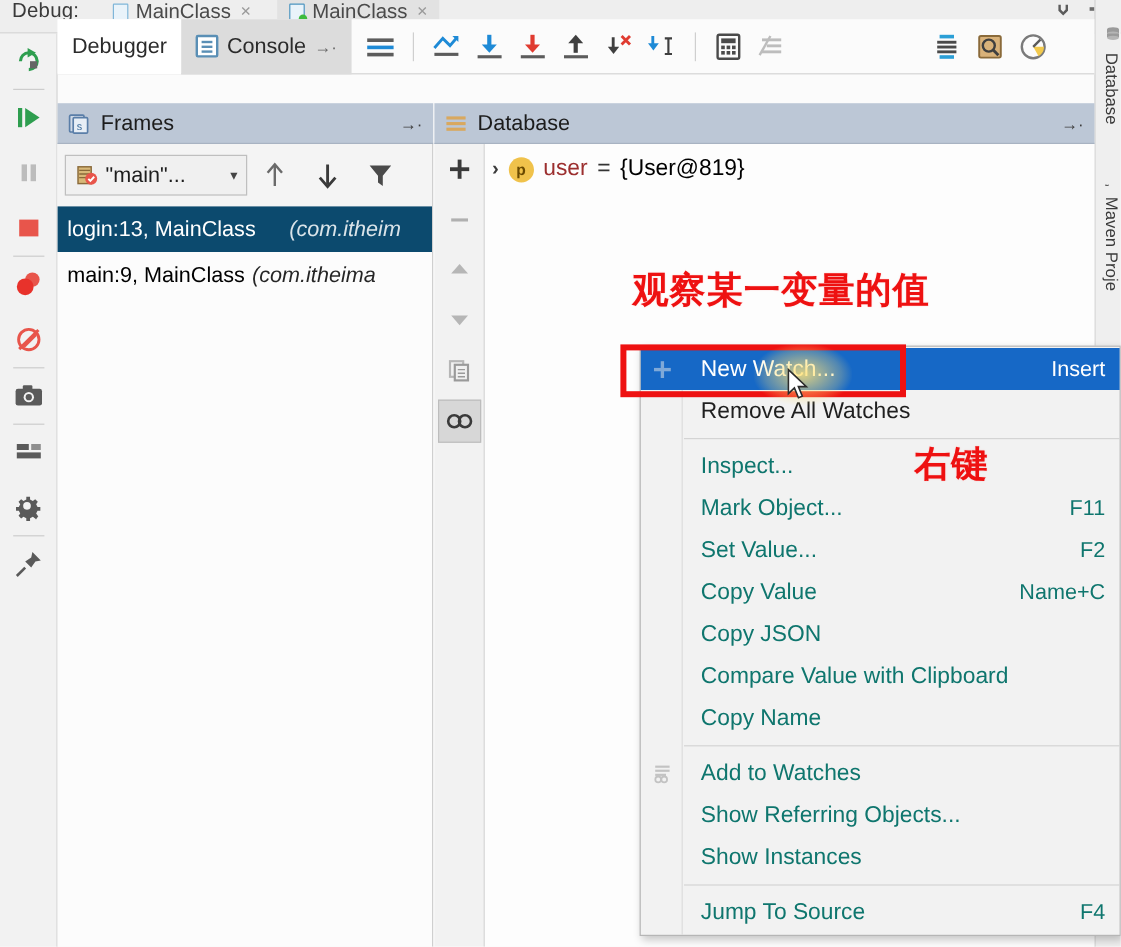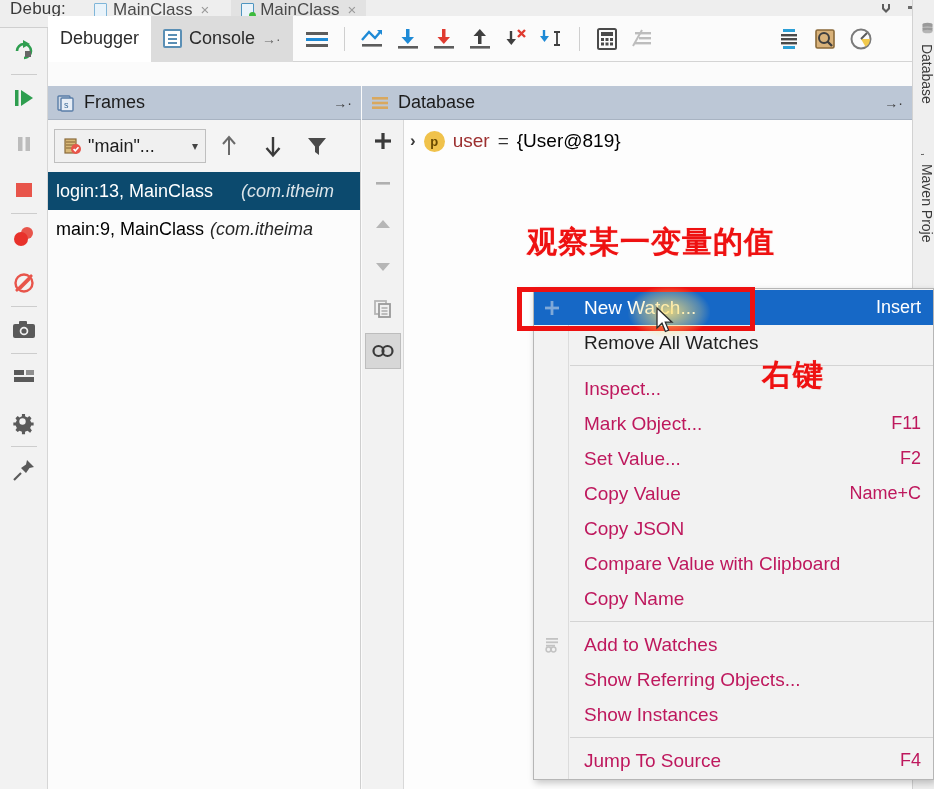--- a/index.html
+++ b/index.html
@@ -155,21 +155,21 @@
     background: #f2f2f2; border: 1px solid #b6b6b6;
     box-shadow: 2px 3px 7px rgba(0,0,0,.22);
     padding: 1px 0; z-index: 40;
   }
   .ctx-gutter {
     position: absolute; left: 0; top: 0; bottom: 0; width: 35px;
     border-right: 1px solid #dcdcdc;
   }
   .mi {
     position: relative; height: 35px; display: flex; align-items: center;
-    font-size: 19px; color: #be185d; padding-left: 50px; z-index: 2;
+    font-size: 19px; color: #0f766e; padding-left: 50px; z-index: 2;
   }
   .mi.enabled { color: #1f1f1f; }
   .mi.hl { background: #1668c6; color: #fff; }
   .mi .mico {
     position: absolute; left: 8px; width: 20px; height: 20px;
     display: flex; align-items: center; justify-content: center;
   }
   .mi .accel { margin-left: auto; padding-right: 12px; font-size: 18px; }
   .mi.hl .accel { color: #fff; }
   .msep { height: 1px; background: #d4d4d4; margin: 5px 0 5px 36px; position: relative; z-index: 2; }
@@ -628,21 +628,21 @@
     <div class="mi">
       <span>Jump To Source</span>
       <span class="accel">F4</span>
     </div>
   </div>
 
   <div class="cursor-glow"></div>
 
   <div class="anno-text" style="left:527px; top:222px;">观察某一变量的值</div>
 
-  <div class="anno-text" style="left:762px; top:355px;text-align:center;">右键</div>
+  <div class="anno-text" style="left:762px; top:367px;text-align:center;">右键</div>
 
   <div class="anno-box" style="left:517px; top:287px; width:238px; height:44px;"></div>
 
   <span class="cursor-arrow">
     <svg width="22" height="30" viewBox="0 0 22 30">
       <path d="M2 2 L2 22 L7 17.2 L10.4 25.5 L13.6 24.1 L10.3 16.2 L17 16.2 Z" fill="#ffffff" stroke="#2b2b2b" stroke-width="1.3"></path>
     </svg>
   </span>
 
 </div>

